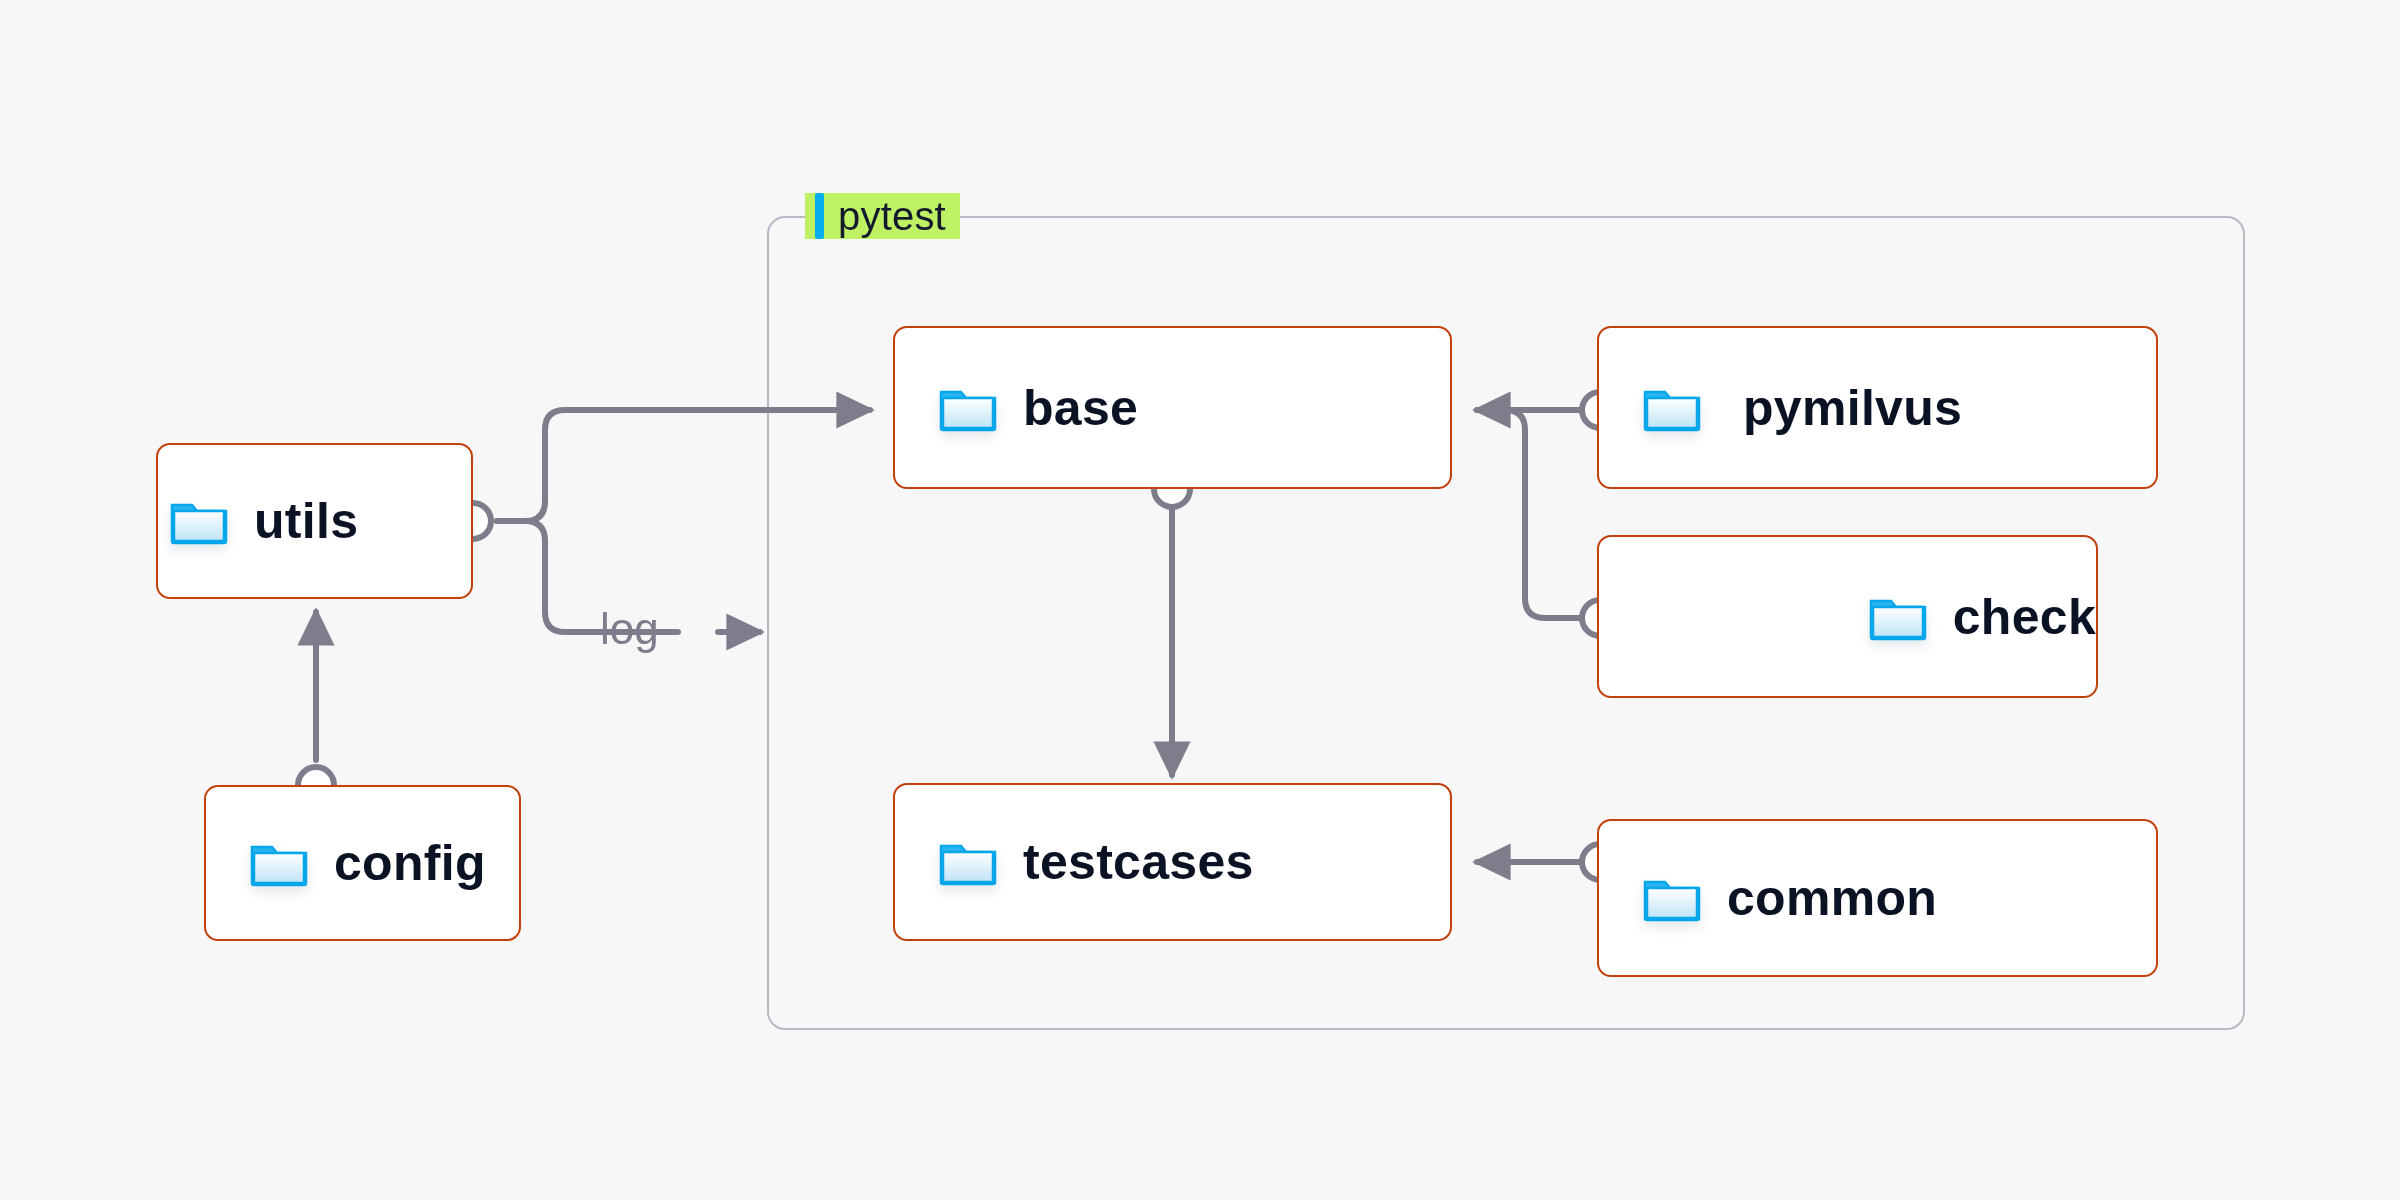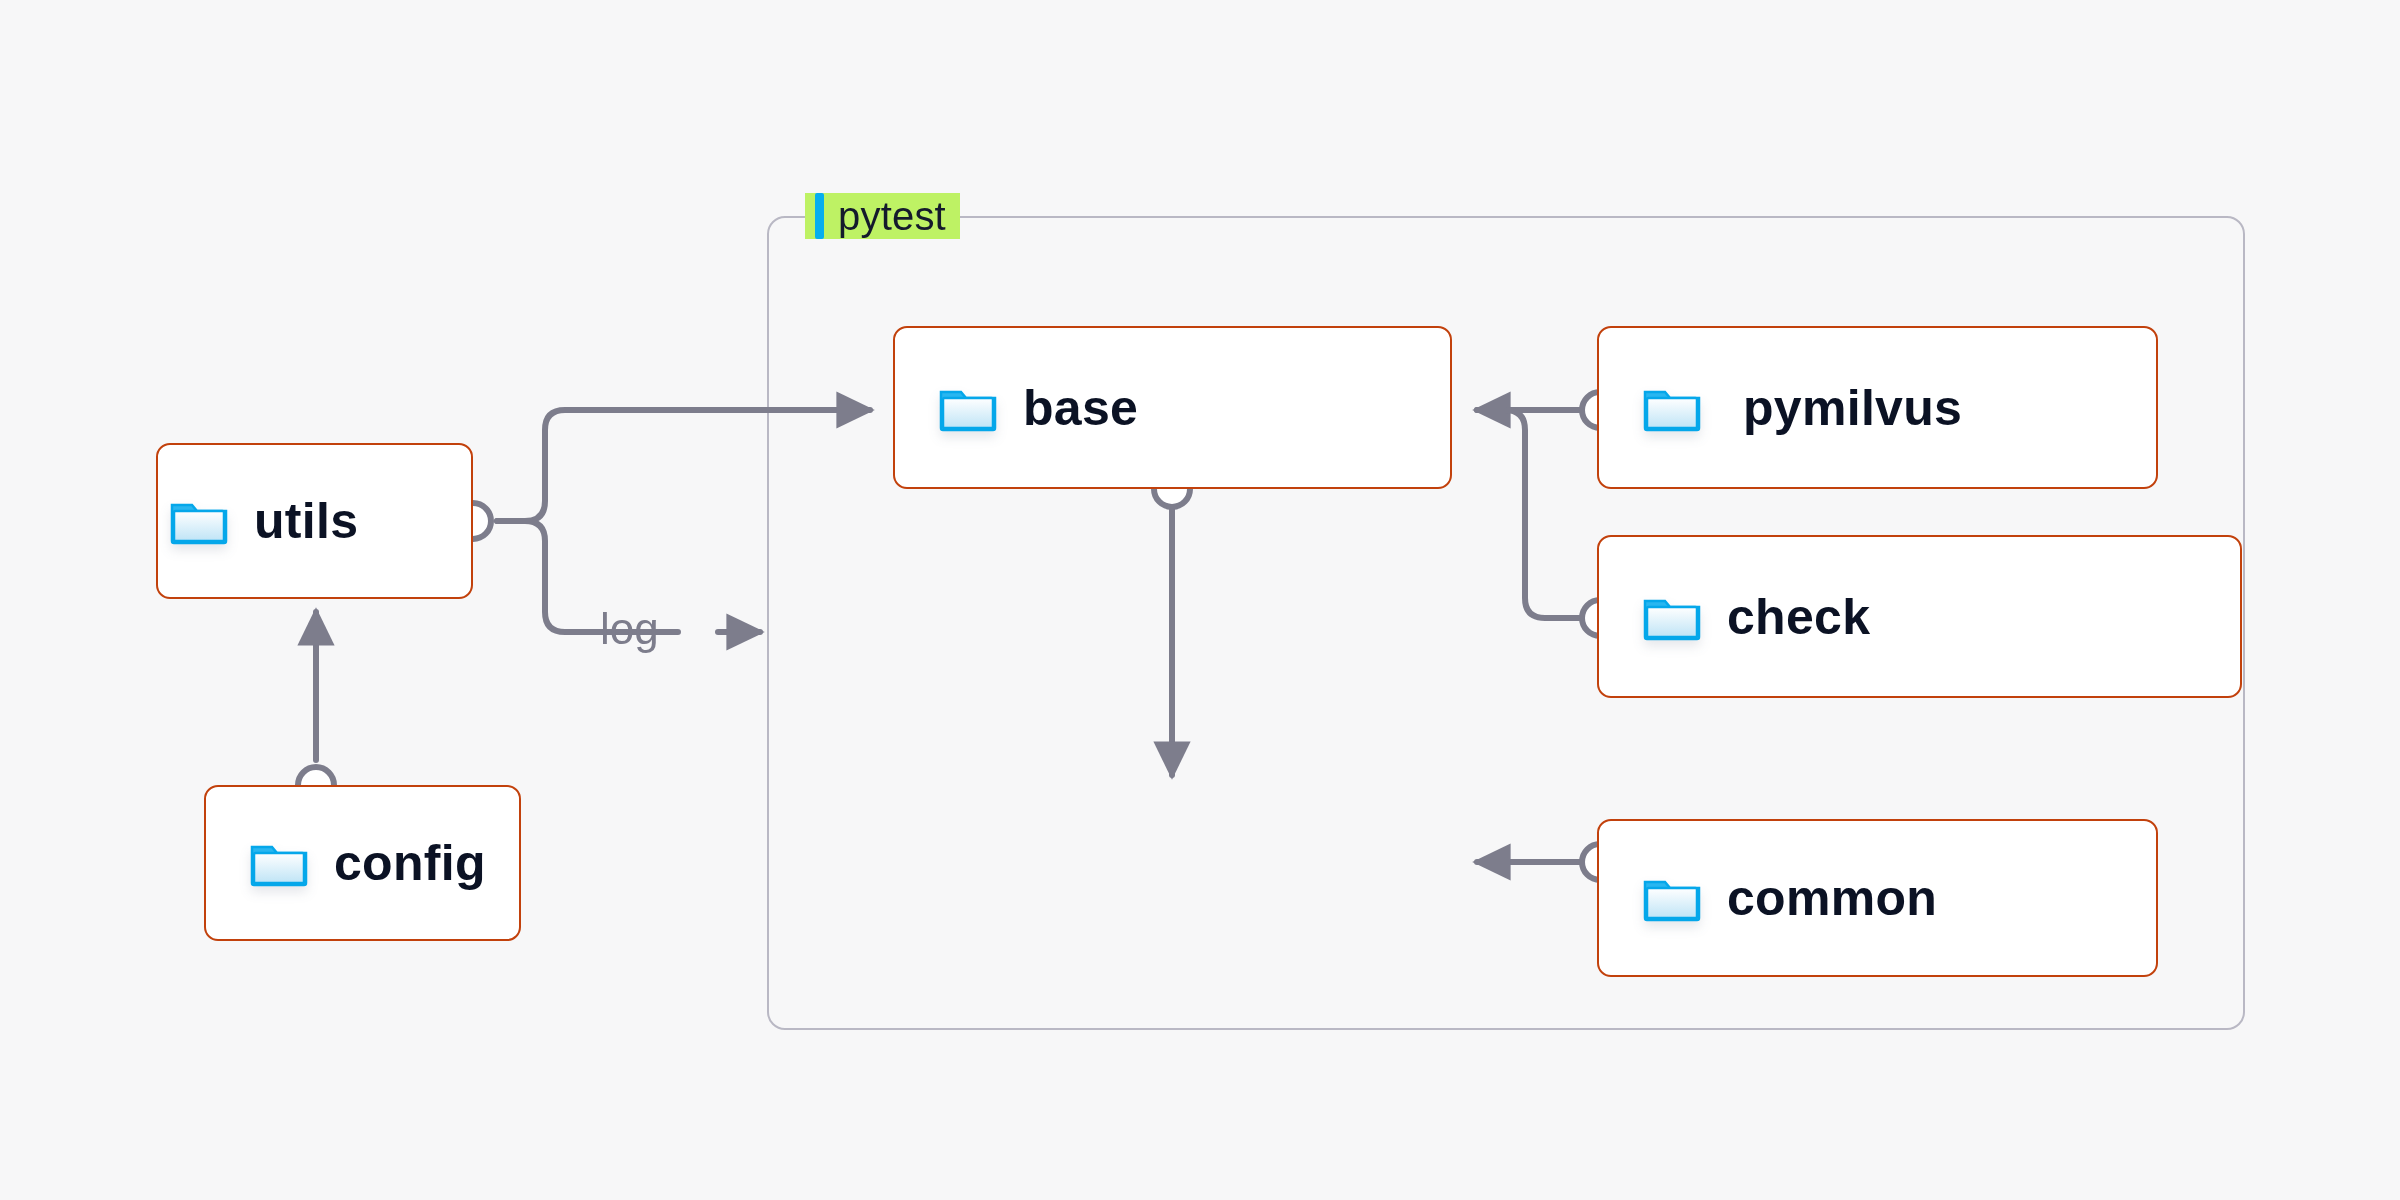--- a/index.html
+++ b/index.html
@@ -171,38 +171,53 @@
               <stop offset="1" stop-color="#bfe4f6"></stop>
         </linearGradient>
           </defs>
         <path d="M2 8 h20 l5 6 h29 v30 a2 2 0 0 1 -2 2 H4 a2 2 0 0 1 -2 -2 Z" fill="#29b6f0" stroke="#05a7ea" stroke-width="2.5"></path>
         <rect x="4" y="14" width="50" height="30" rx="1.5" fill="url(#fg3)" stroke="#05a7ea" stroke-width="2.5"></rect>
       </svg>
     </span>
     <span class="node-label">base</span>
   </div>
 
+  <div class="node" style="left:893px;top:783px;width:559px;height:158px;">
+    <span class="folder-ico">
+      <svg viewBox="0 0 58 48" width="58" height="48" xmlns="http://www.w3.org/2000/svg">
+        <defs>
+            <linearGradient id="fg4" x1="0" y1="0" x2="0" y2="1">
+          <stop offset="0" stop-color="#ffffff"></stop>
+              <stop offset="1" stop-color="#bfe4f6"></stop>
+        </linearGradient>
+          </defs>
+        <path d="M2 8 h20 l5 6 h29 v30 a2 2 0 0 1 -2 2 H4 a2 2 0 0 1 -2 -2 Z" fill="#29b6f0" stroke="#05a7ea" stroke-width="2.5"></path>
+        <rect x="4" y="14" width="50" height="30" rx="1.5" fill="url(#fg4)" stroke="#05a7ea" stroke-width="2.5"></rect>
+      </svg>
+    </span>
+    <span class="node-label">testcases</span>
+  </div>
 
   <div class="node" style="left:1597px;top:326px;width:561px;height:163px;gap:16px;">
     <span class="folder-ico">
       <svg viewBox="0 0 58 48" width="58" height="48" xmlns="http://www.w3.org/2000/svg">
         <defs>
             <linearGradient id="fg5" x1="0" y1="0" x2="0" y2="1">
           <stop offset="0" stop-color="#ffffff"></stop>
               <stop offset="1" stop-color="#bfe4f6"></stop>
         </linearGradient>
           </defs>
         <path d="M2 8 h20 l5 6 h29 v30 a2 2 0 0 1 -2 2 H4 a2 2 0 0 1 -2 -2 Z" fill="#29b6f0" stroke="#05a7ea" stroke-width="2.5"></path>
         <rect x="4" y="14" width="50" height="30" rx="1.5" fill="url(#fg5)" stroke="#05a7ea" stroke-width="2.5"></rect>
       </svg>
     </span>
     <span class="node-label">pymilvus</span>
   </div>
 
-  <div class="node" style="left:1597px;top:535px;width:645px;height:163px;">
+  <div class="node" style="left:1597px;top:535px;width:501px;height:163px;justify-content:flex-end;">
     <span class="folder-ico">
       <svg viewBox="0 0 58 48" width="58" height="48" xmlns="http://www.w3.org/2000/svg">
         <defs>
             <linearGradient id="fg6" x1="0" y1="0" x2="0" y2="1">
           <stop offset="0" stop-color="#ffffff"></stop>
               <stop offset="1" stop-color="#bfe4f6"></stop>
         </linearGradient>
           </defs>
         <path d="M2 8 h20 l5 6 h29 v30 a2 2 0 0 1 -2 2 H4 a2 2 0 0 1 -2 -2 Z" fill="#29b6f0" stroke="#05a7ea" stroke-width="2.5"></path>
         <rect x="4" y="14" width="50" height="30" rx="1.5" fill="url(#fg6)" stroke="#05a7ea" stroke-width="2.5"></rect>

